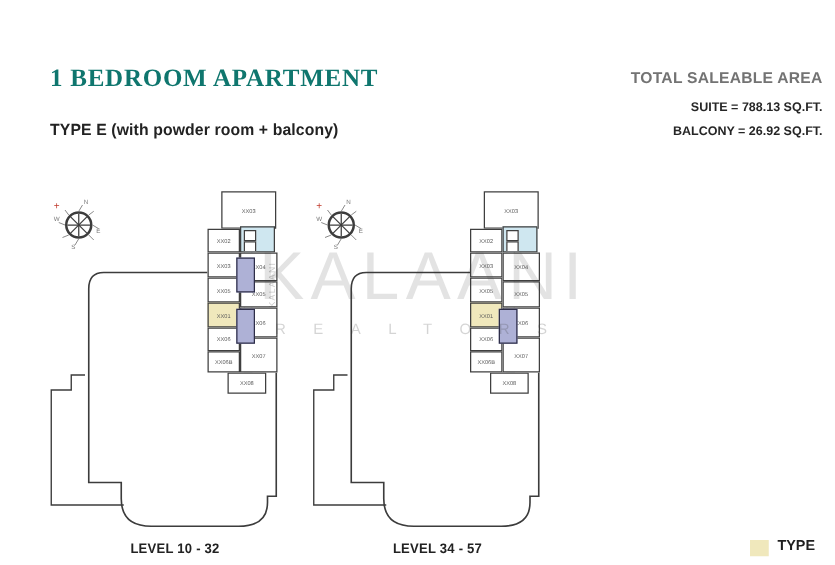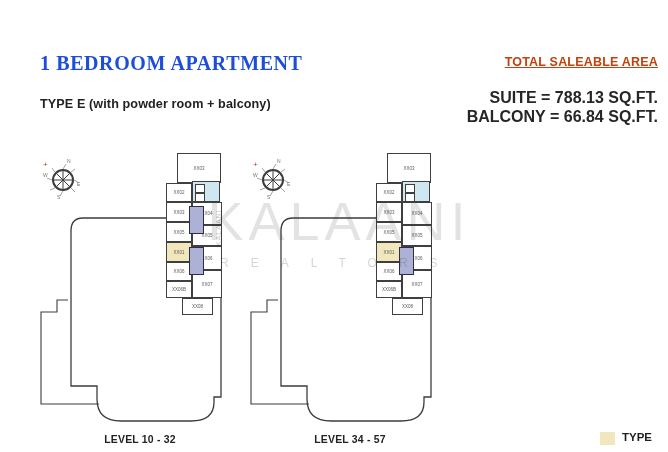--- a/index.html
+++ b/index.html
@@ -5,29 +5,29 @@
   html,body{margin:0;padding:0;}
   body{
     width:668px;height:452px;position:relative;background:#ffffff;
     font-family:"Liberation Sans",sans-serif;overflow:hidden;color:#242424;
   }
   .abs{position:absolute;}
 
   
   .title{
     left:40px;top:52px;font-family:"Liberation Serif",serif;font-weight:700;
-    font-size:20px;letter-spacing:.6px;color:#1d4ed8;
+    font-size:20px;letter-spacing:.6px;color:#0f766e;
   }
   .subtitle{
     left:40px;top:96px;font-size:13px;font-weight:700;letter-spacing:.1px;
     transform:scaleX(.97);transform-origin:left center;color:#222;
   }
   .area-block{right:10px;top:55px;text-align:right;}
-  .area-heading{font-size:12.5px;font-weight:700;letter-spacing:.2px;margin-bottom:20px;color:#c2410c;text-decoration:underline;}
-  .area-line{font-size:16px;font-weight:700;line-height:18.5px;color:#262626;}
+  .area-heading{font-size:12.5px;font-weight:700;letter-spacing:.2px;margin-bottom:9px;color:#737373;}
+  .area-line{font-size:10px;font-weight:700;line-height:18.5px;color:#262626;}
 
   
   .wm{pointer-events:none;z-index:6;}
   .wm-main{
     left:203px;top:190px;width:272px;text-align:center;
     font-size:54px;font-weight:400;letter-spacing:5px;color:rgba(60,60,60,.14);
     font-family:"Liberation Sans",sans-serif;
   }
   .wm-sub{
     left:220px;top:256px;font-size:12px;letter-spacing:22px;color:rgba(60,60,60,.22);
@@ -62,21 +62,21 @@
 </style>
 </head>
 <body>
 
 <div class="abs title">1 BEDROOM APARTMENT</div>
 <div class="abs subtitle">TYPE E (with powder room + balcony)</div>
 
 <div class="abs area-block">
   <div class="area-heading">TOTAL SALEABLE AREA</div>
   <div class="area-line">SUITE = 788.13 SQ.FT.</div>
-  <div class="area-line">BALCONY = 66.84 SQ.FT.</div>
+  <div class="area-line">BALCONY = 26.92 SQ.FT.</div>
 </div>
 
 <div class="abs wm wm-main">KALAANI</div>
 <div class="abs wm wm-sub">REALTORS</div>
 <div class="abs wm wm-vert">KALAANI</div>
 
 <div class="abs diagram" style="left:35px;top:150px;">
   <svg width="200" height="290" viewBox="0 0 200 290">
 
     <g transform="translate(28,30)">

